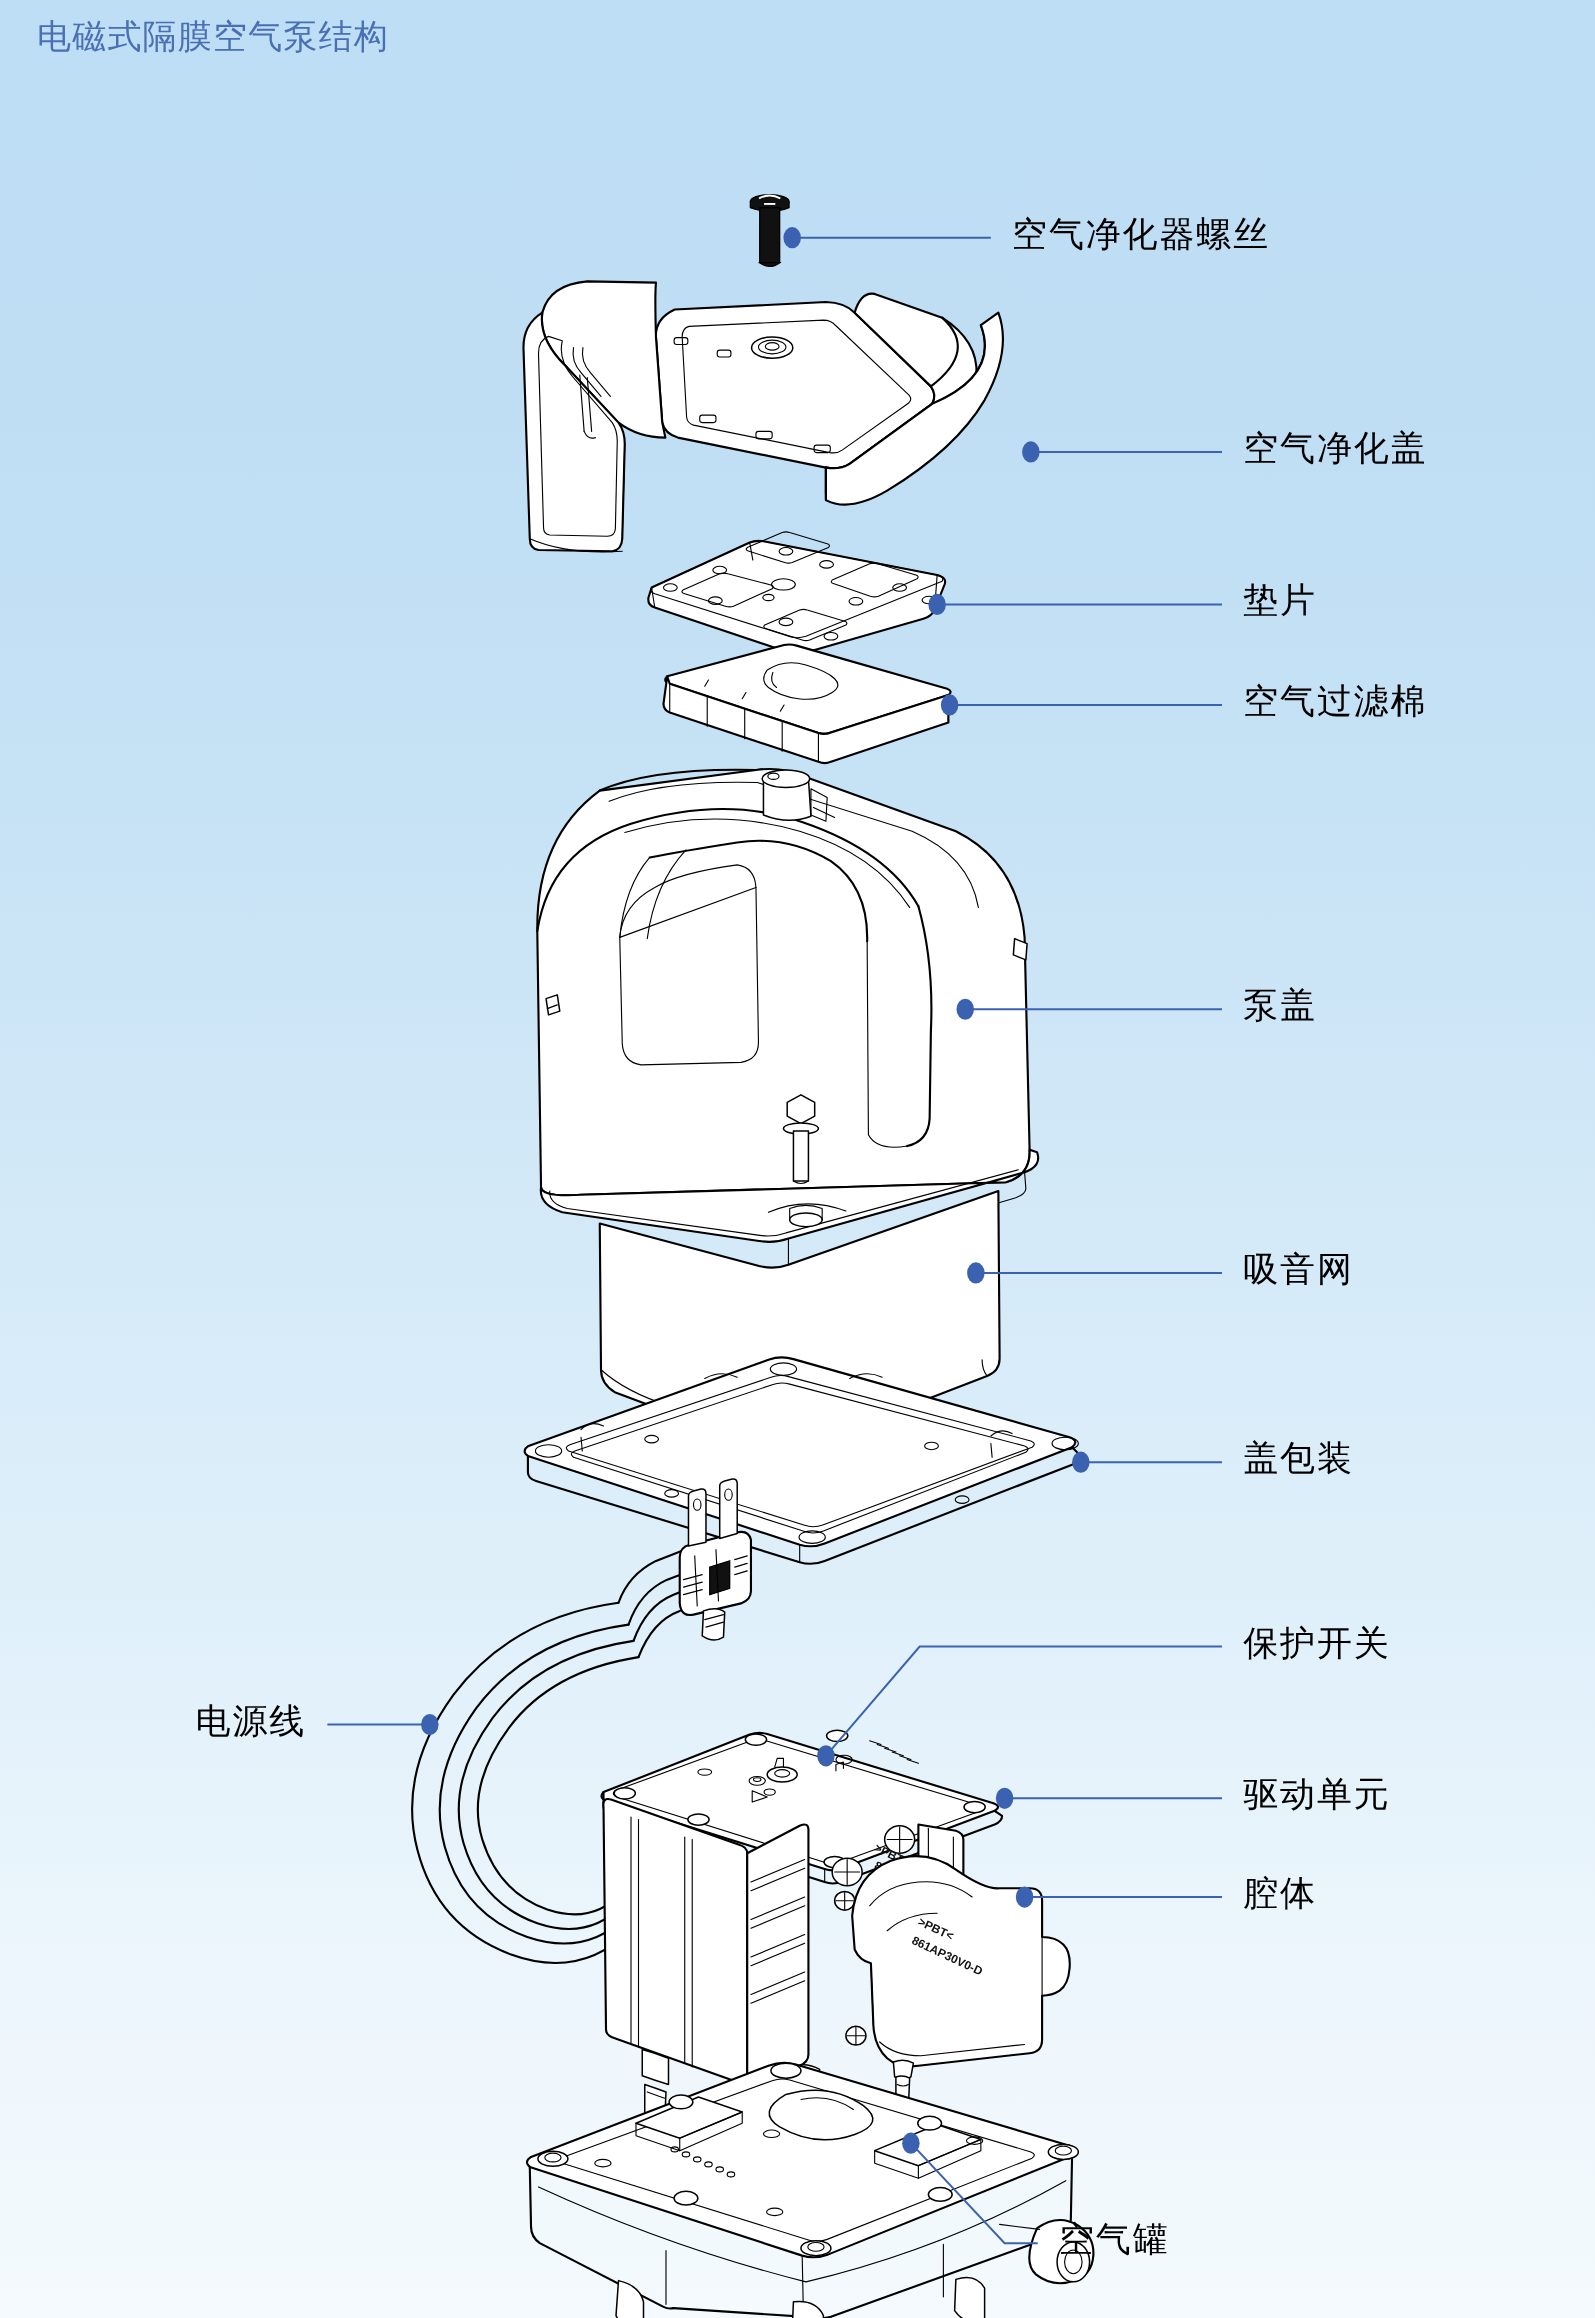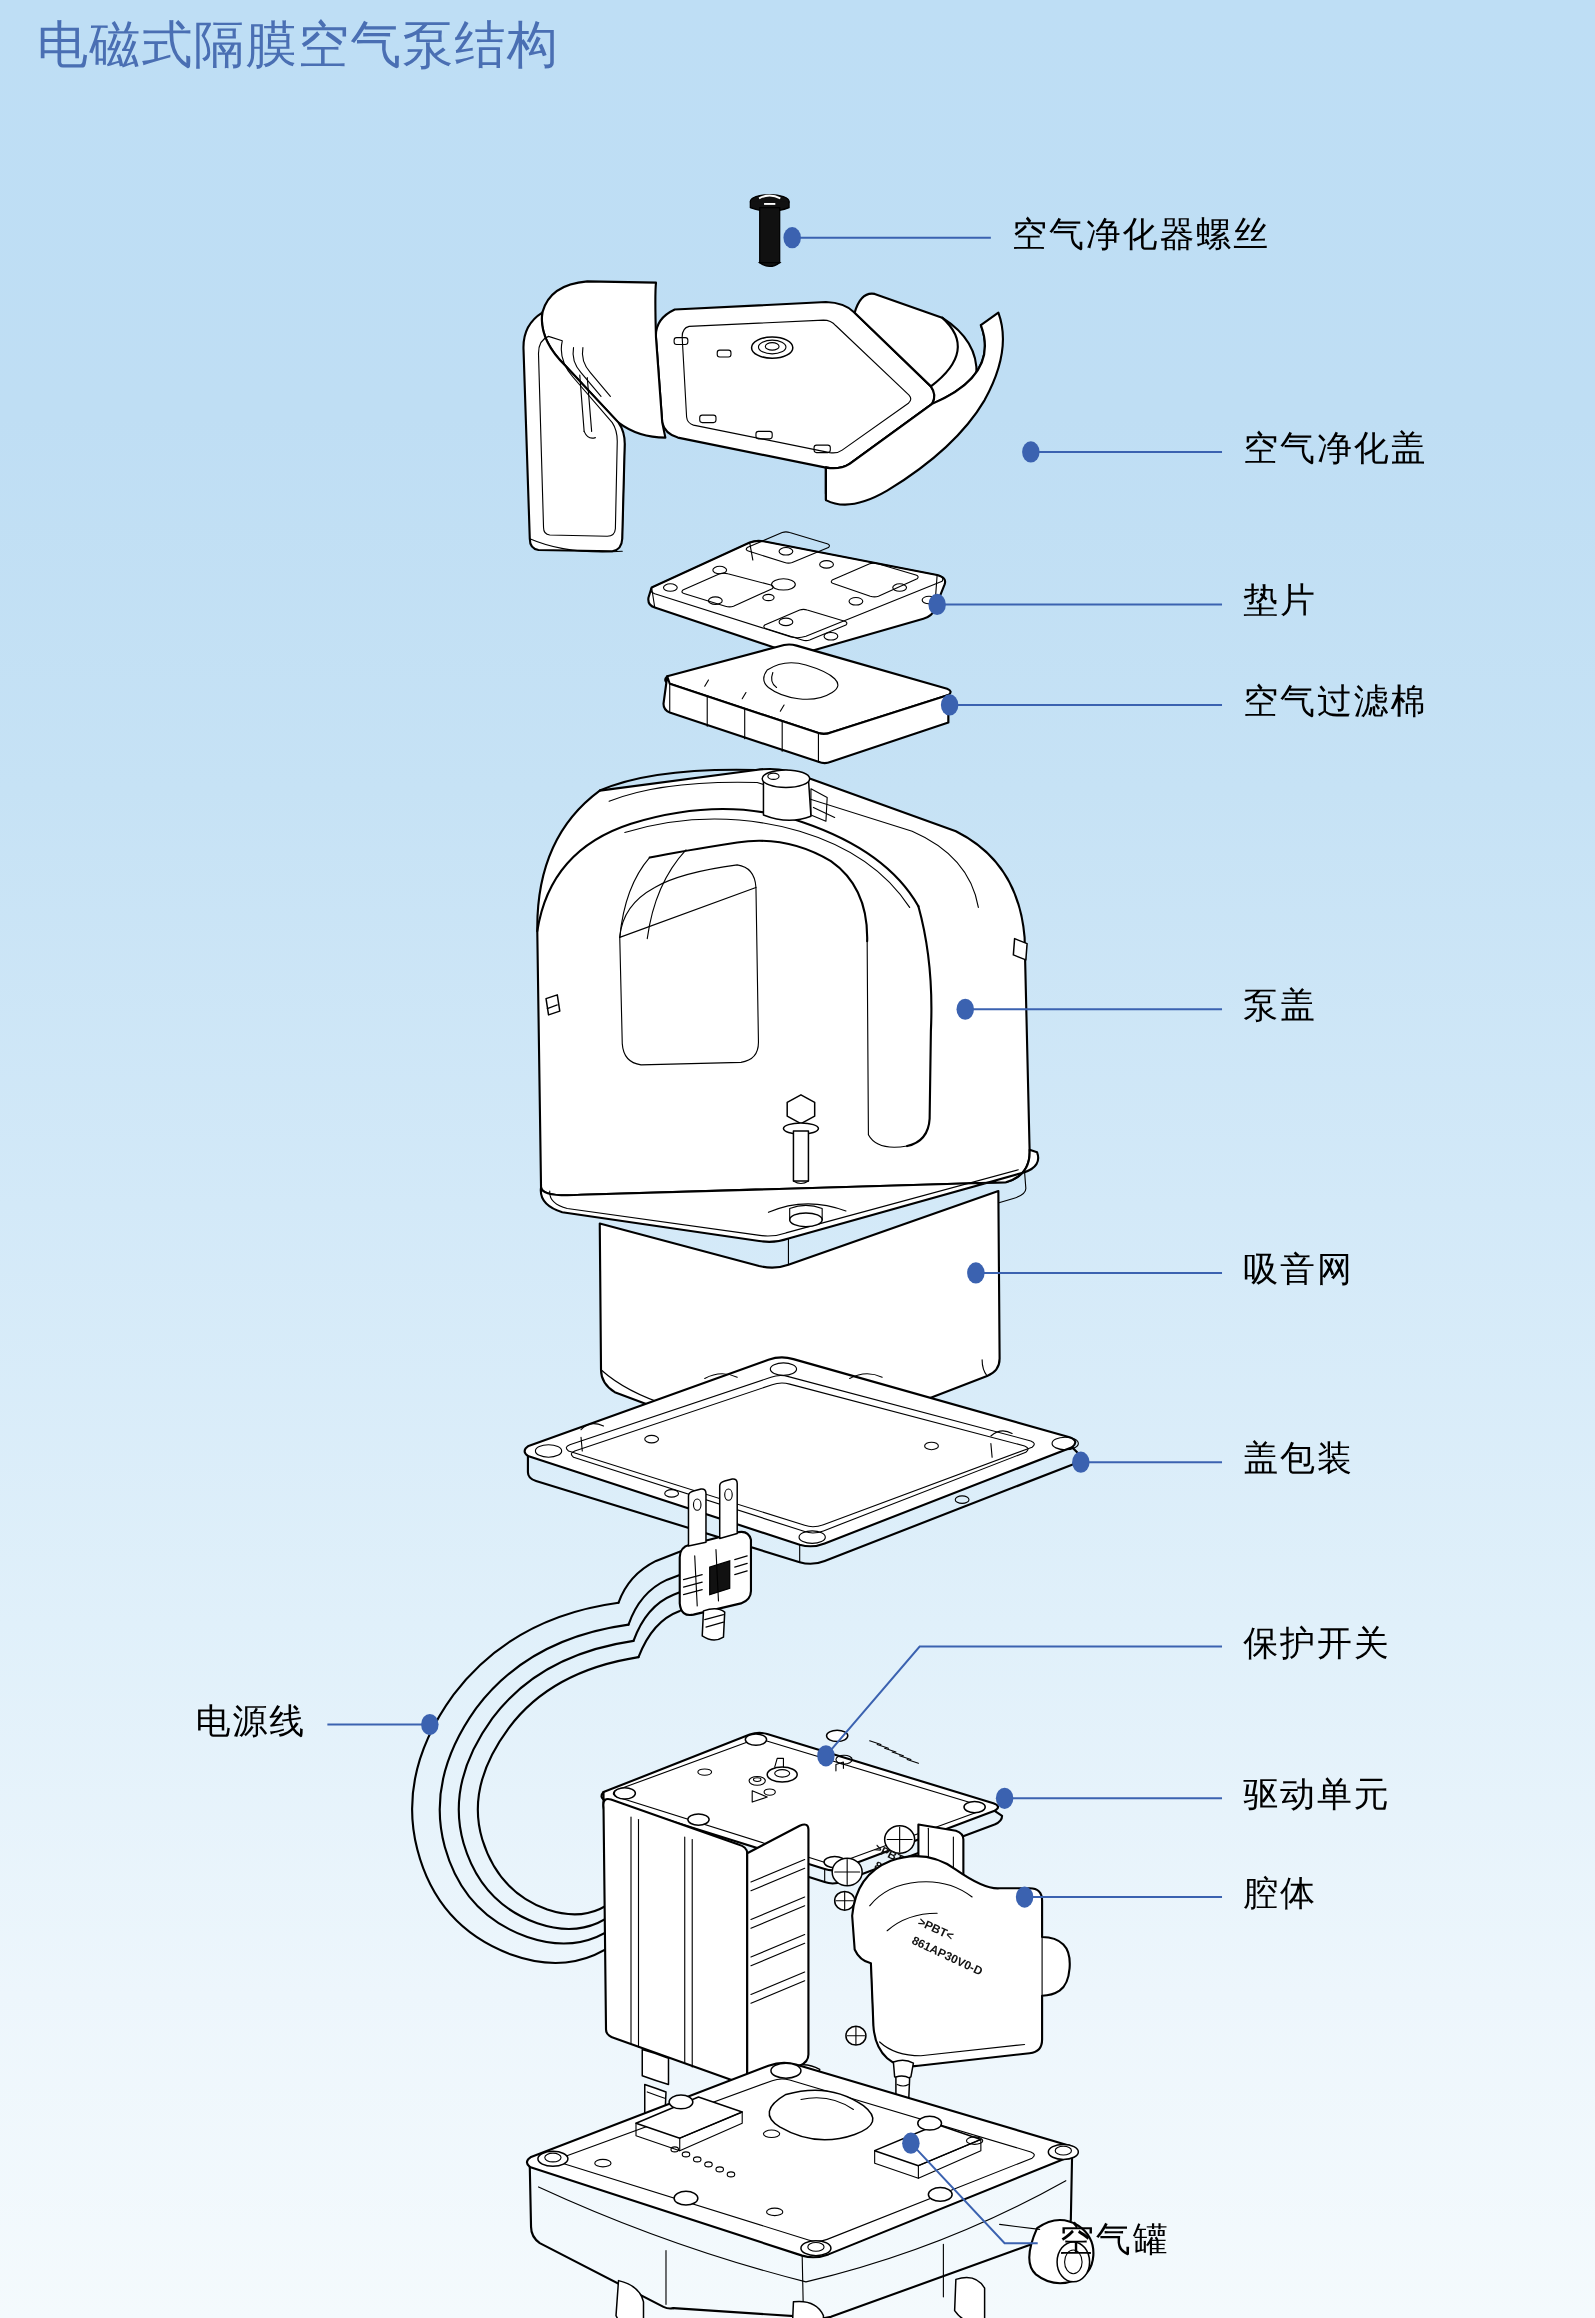--- a/index.html
+++ b/index.html
@@ -10,21 +10,21 @@
     background:#bedef5;
     overflow:hidden;
   }
   #page{
     position:relative;width:1595px;height:2319px;
     background:linear-gradient(to bottom,#bedef5 0%,#bfdef4 18%,#c6e2f5 34%,#d3e9f8 52%,#e0f0fa 70%,#edf6fc 86%,#f4fafd 100%);
     overflow:hidden;
   }
   #title{
     position:absolute;left:37px;top:20px;
-    font-size:51px;line-height:1;
+    font-size:34px;line-height:1;
     color:#4a6fb3;
     letter-spacing:1.2px;
     white-space:nowrap;
     font-family:"Liberation Serif","DejaVu Serif",serif;
   }
   svg#art{position:absolute;left:0;top:0;width:1595px;height:2319px;}
   .ln{fill:none;stroke:#000;stroke-width:3.4;stroke-linejoin:round;stroke-linecap:round;}
   .lnt{fill:none;stroke:#000;stroke-width:1.8;stroke-linejoin:round;stroke-linecap:round;}
   .wh{fill:#ffffff;stroke:#000;stroke-width:3.4;stroke-linejoin:round;}
   .wh2{fill:#ffffff;stroke:#000;stroke-width:2.4;stroke-linejoin:round;}

